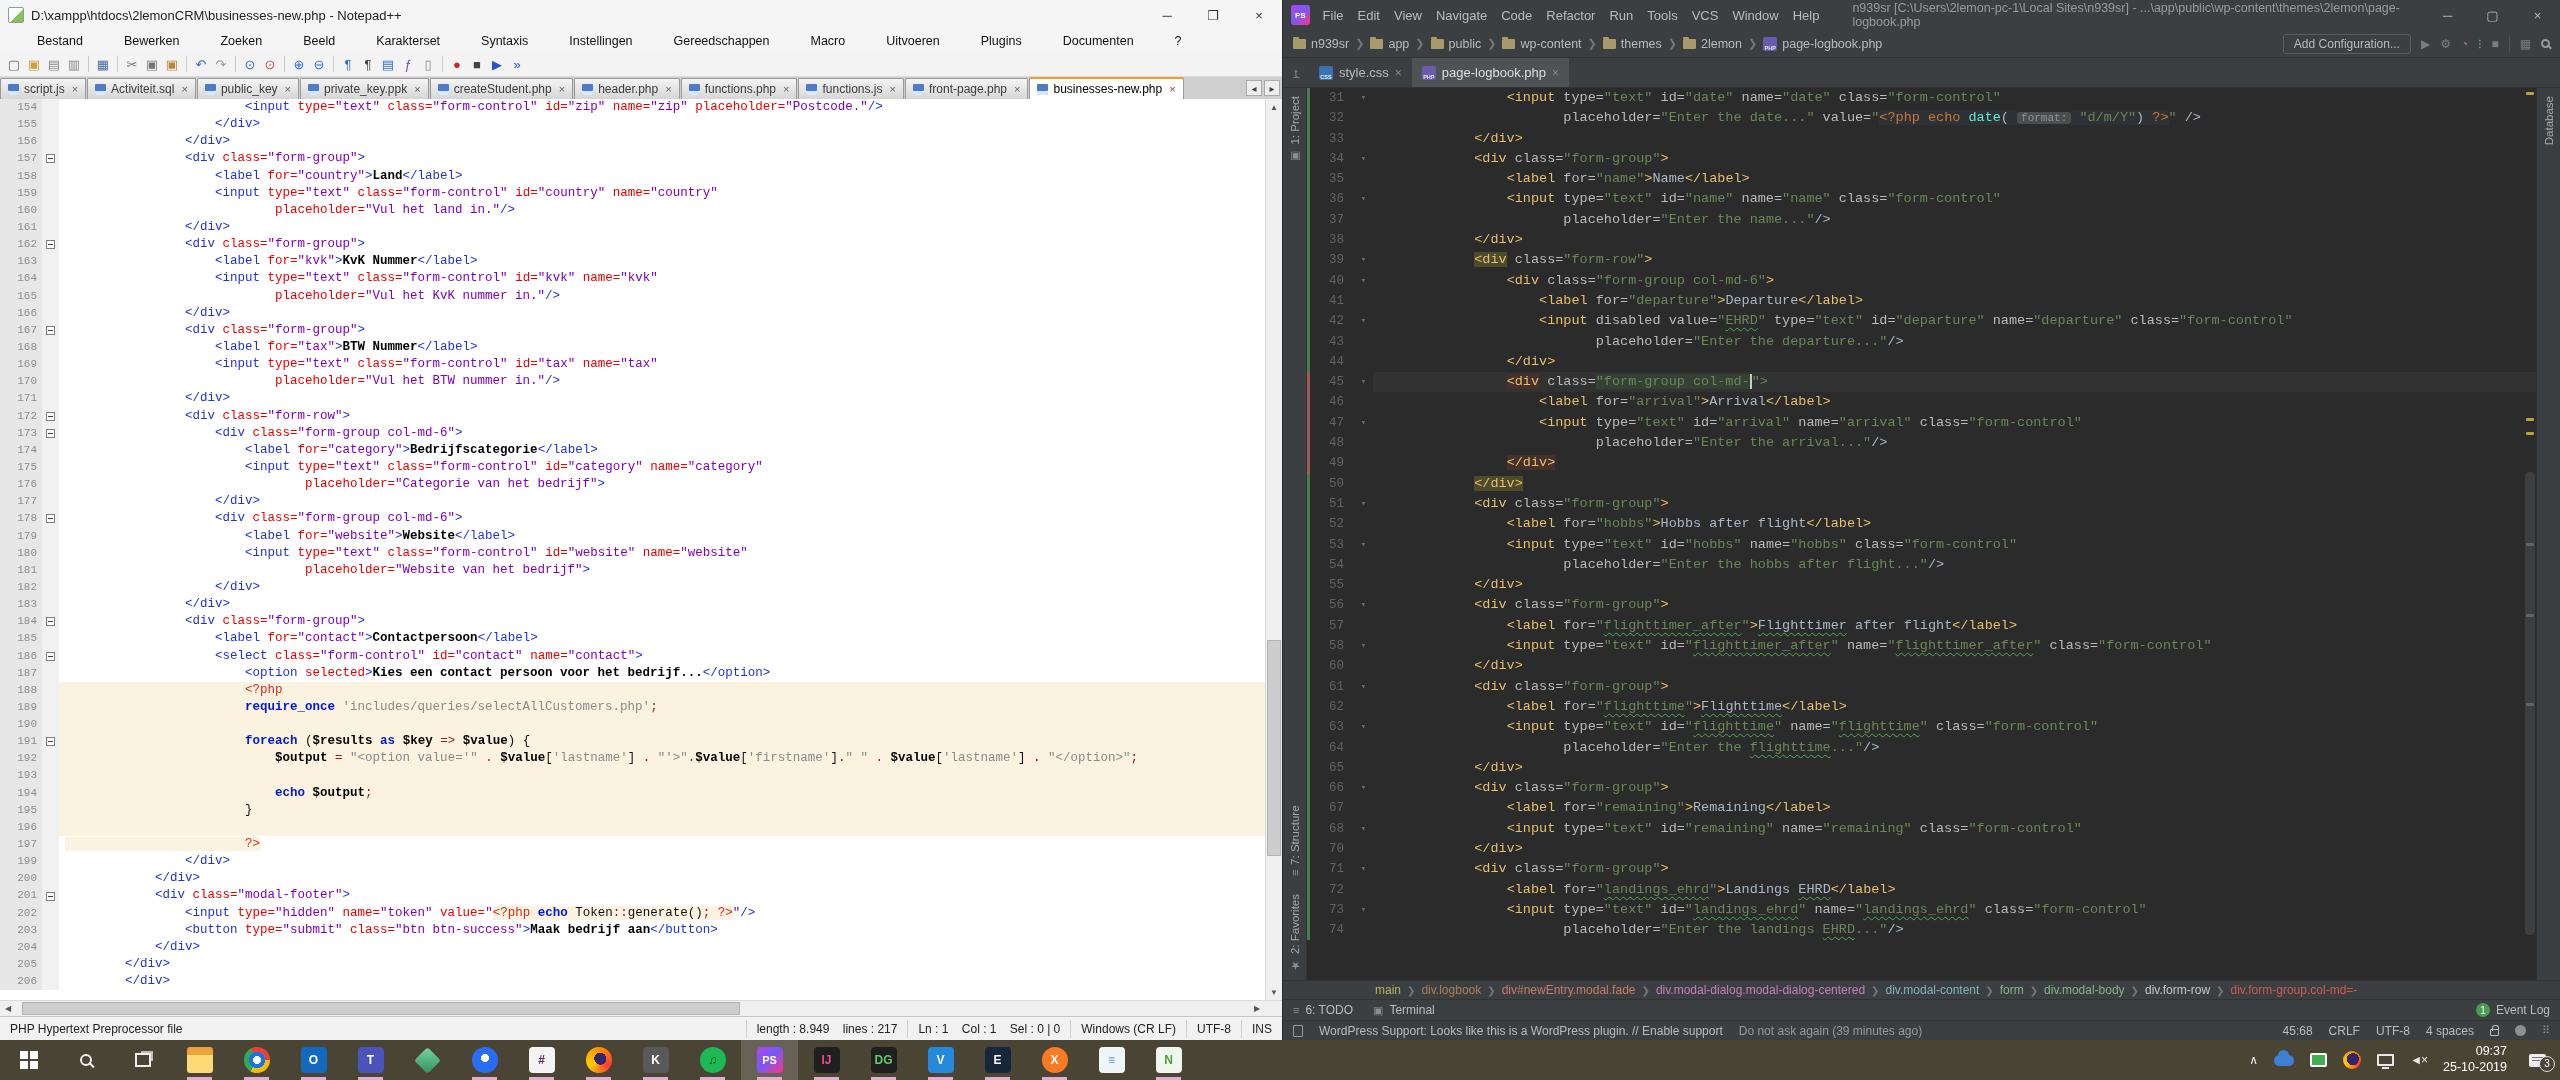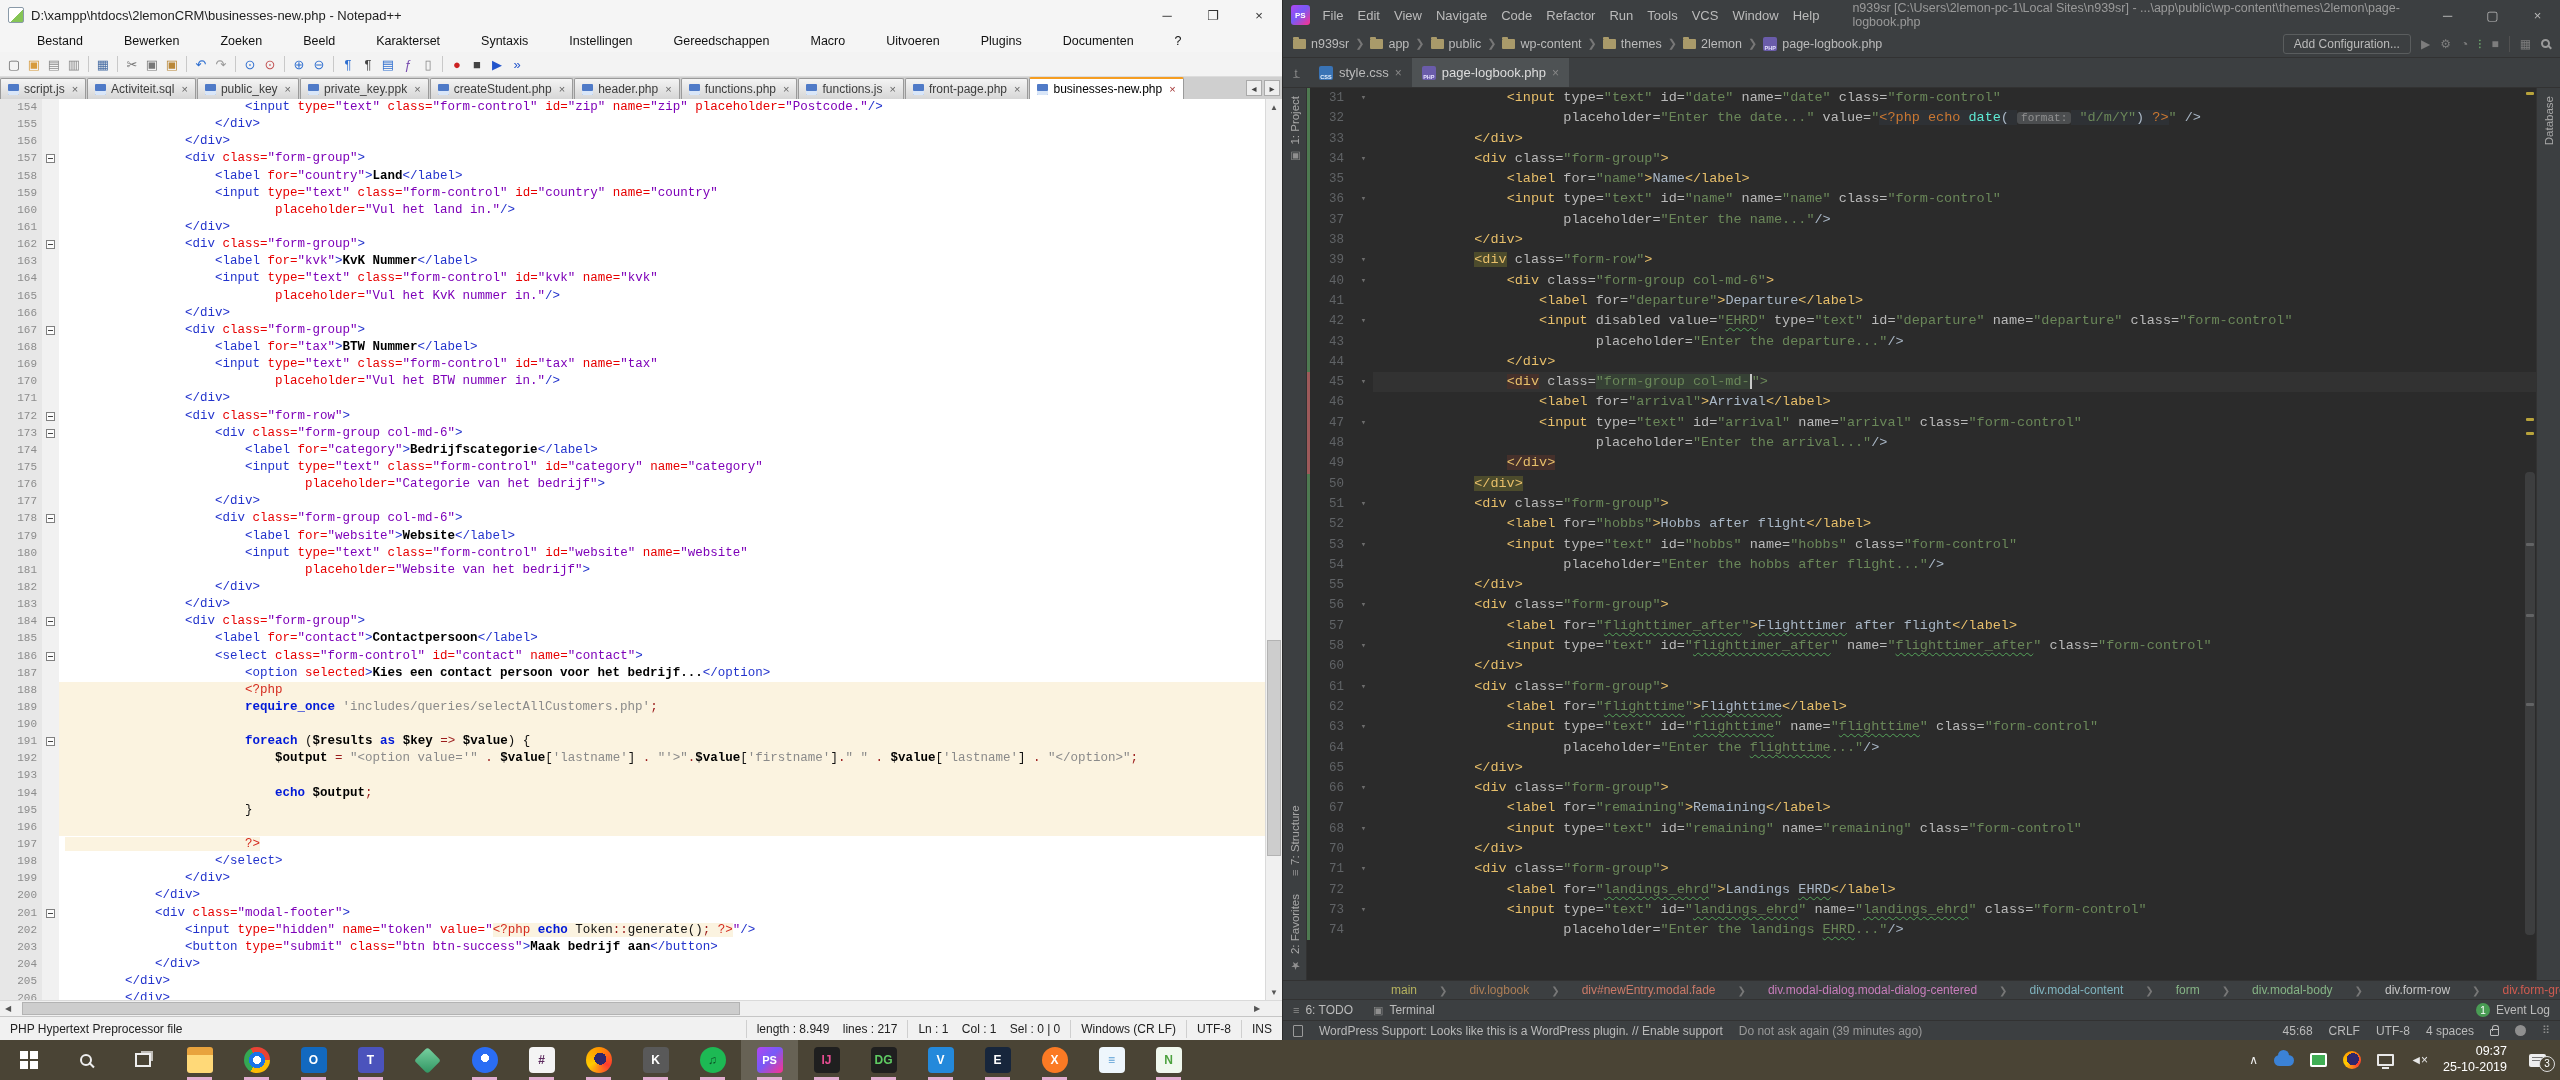--- a/index.html
+++ b/index.html
@@ -95,21 +95,21 @@
   .tk-T{color:#e8bf6a;} .tk-A{color:#bababa;} .tk-V{color:#6a8759;} .tk-X{color:#a9b7c6;}
   .tk-K{color:#cc7832;} .tk-F{color:#5eead4;text-align:center;} .tk-W{color:#a9b7c6;}
   .tk-H{background:#4b4d4f;color:#919191;border-radius:3px;padding:0 4px;font-size:11px;}
   .tk-ty{text-decoration:underline;text-decoration-style:wavy;text-decoration-color:#55a55a;text-underline-offset:3px;text-decoration-thickness:1px;}
   .tk-hlA{background:#4c4b2c;} .tk-hlB{background:#45302b;} .tk-hlS{background:#364135;} .tk-phb{background:#2e3135;}
   .tk-cur{display:inline-block;width:2px;height:15px;background:#c8c8c8;vertical-align:text-bottom;}
   .ps-stripe{position:absolute;top:0;right:0;width:13px;bottom:0;}
   .stripe-mark{position:absolute;right:2px;width:8px;height:3px;border-radius:1px;}
   .stripe-thumb{position:absolute;right:1px;width:10px;top:43%;height:52%;background:#4d4f51;opacity:.55;border-radius:4px;}
   .ps-crumbsbar{height:19px;display:flex;align-items:center;border-top:1px solid #323232;padding-left:92px;font-size:12px;flex:0 0 auto;white-space:nowrap;overflow:hidden;}
-  .bcseg{margin:16px;}
+  .bcseg{margin:0;}
   .bcsep{color:#777;margin:0 6px;font-size:10px;}
   .ps-toolsbar{height:21px;display:flex;align-items:center;border-top:1px solid #323232;font-size:12px;padding:0 10px;gap:20px;flex:0 0 auto;}
   .toolbtn{display:flex;align-items:center;gap:6px;color:#bbb;}
   .tool-ic{color:#8f8f8f;font-size:11px;}
   .eventlog{margin-left:auto;display:flex;align-items:center;gap:6px;}
   .evbadge{width:14px;height:14px;border-radius:50%;background:#499C54;color:#fff;font-size:10px;display:flex;align-items:center;justify-content:center;}
   .ps-statusbar{height:20px;display:flex;align-items:center;border-top:1px solid #323232;font-size:12px;padding:0 10px;gap:16px;flex:0 0 auto;white-space:nowrap;}
   .ws-ic{width:10px;height:12px;border:1px solid #9a9a9a;border-radius:1px;}
   .dimlink{color:#999;}
   .lockic{width:9px;height:7px;border:1px solid #bbb;border-radius:1px;position:relative;margin-top:4px;}
@@ -304,21 +304,20 @@
           <div class="npp-row phpline"><span class="npp-ln">188</span><span class="npp-fold"></span><span class="npp-ct"><span class="tk-d">                        </span><span class="tk-p">&lt;?php</span></span></div>
           <div class="npp-row phpline"><span class="npp-ln">189</span><span class="npp-fold"></span><span class="npp-ct"><span class="tk-d">                        </span><span class="tk-k">require_once</span><span class="tk-d"> </span><span class="tk-s">'includes/queries/selectAllCustomers.php'</span><span class="tk-o">;</span></span></div>
           <div class="npp-row phpline"><span class="npp-ln">190</span><span class="npp-fold"></span><span class="npp-ct"></span></div>
           <div class="npp-row phpline"><span class="npp-ln">191</span><span class="npp-fold"><span class="foldbox"></span></span><span class="npp-ct"><span class="tk-d">                        </span><span class="tk-k">foreach</span><span class="tk-d"> (</span><span class="tk-x">$results</span><span class="tk-d"> </span><span class="tk-k">as</span><span class="tk-d"> </span><span class="tk-x">$key</span><span class="tk-d"> </span><span class="tk-o">=&gt;</span><span class="tk-d"> </span><span class="tk-x">$value</span><span class="tk-d">) {</span></span></div>
           <div class="npp-row phpline"><span class="npp-ln">192</span><span class="npp-fold"></span><span class="npp-ct"><span class="tk-d">                            </span><span class="tk-x">$output</span><span class="tk-d"> </span><span class="tk-o">=</span><span class="tk-d"> </span><span class="tk-s">"&lt;option value='"</span><span class="tk-d"> </span><span class="tk-o">.</span><span class="tk-d"> </span><span class="tk-x">$value</span><span class="tk-d">[</span><span class="tk-s">'lastname'</span><span class="tk-d">]</span><span class="tk-d"> </span><span class="tk-o">.</span><span class="tk-d"> </span><span class="tk-s">"'&gt;"</span><span class="tk-o">.</span><span class="tk-x">$value</span><span class="tk-d">[</span><span class="tk-s">'firstname'</span><span class="tk-d">]</span><span class="tk-o">.</span><span class="tk-s">" "</span><span class="tk-d"> </span><span class="tk-o">.</span><span class="tk-d"> </span><span class="tk-x">$value</span><span class="tk-d">[</span><span class="tk-s">'lastname'</span><span class="tk-d">]</span><span class="tk-d"> </span><span class="tk-o">.</span><span class="tk-d"> </span><span class="tk-s">"&lt;/option&gt;"</span><span class="tk-o">;</span></span></div>
           <div class="npp-row phpline"><span class="npp-ln">193</span><span class="npp-fold"></span><span class="npp-ct"></span></div>
           <div class="npp-row phpline"><span class="npp-ln">194</span><span class="npp-fold"></span><span class="npp-ct"><span class="tk-d">                            </span><span class="tk-k">echo</span><span class="tk-d"> </span><span class="tk-x">$output</span><span class="tk-o">;</span></span></div>
           <div class="npp-row phpline"><span class="npp-ln">195</span><span class="npp-fold"></span><span class="npp-ct"><span class="tk-d">                        </span><span class="tk-d">}</span></span></div>
           <div class="npp-row phpline"><span class="npp-ln">196</span><span class="npp-fold"></span><span class="npp-ct"></span></div>
           <div class="npp-row"><span class="npp-ln">197</span><span class="npp-fold"></span><span class="npp-ct"><span class="tk-d tk-pb">                        </span><span class="tk-p tk-pb">?&gt;</span></span></div>
-          <div class="npp-row"><span class="npp-ln">198</span><span class="npp-fold"></span><span class="npp-ct"><span class="tk-d">                    </span><span class="tk-t">&lt;/select&gt;</span></span></div>
           <div class="npp-row"><span class="npp-ln">199</span><span class="npp-fold"></span><span class="npp-ct"><span class="tk-d">                </span><span class="tk-t">&lt;/div&gt;</span></span></div>
           <div class="npp-row"><span class="npp-ln">200</span><span class="npp-fold"></span><span class="npp-ct"><span class="tk-d">            </span><span class="tk-t">&lt;/div&gt;</span></span></div>
           <div class="npp-row"><span class="npp-ln">201</span><span class="npp-fold"><span class="foldbox"></span></span><span class="npp-ct"><span class="tk-d">            </span><span class="tk-t">&lt;div</span><span class="tk-a"> class=</span><span class="tk-v">"modal-footer"</span><span class="tk-t">&gt;</span></span></div>
           <div class="npp-row"><span class="npp-ln">202</span><span class="npp-fold"></span><span class="npp-ct"><span class="tk-d">                </span><span class="tk-t">&lt;input</span><span class="tk-a"> type=</span><span class="tk-v">"hidden"</span><span class="tk-a"> name=</span><span class="tk-v">"token"</span><span class="tk-a"> value=</span><span class="tk-v">"</span><span class="tk-p tk-pb">&lt;?php </span><span class="tk-k tk-pb">echo</span><span class="tk-d tk-pb"> Token</span><span class="tk-o tk-pb">::</span><span class="tk-d tk-pb">generate()</span><span class="tk-o tk-pb">;</span><span class="tk-p tk-pb"> ?&gt;</span><span class="tk-v">"</span><span class="tk-t">/&gt;</span></span></div>
           <div class="npp-row"><span class="npp-ln">203</span><span class="npp-fold"></span><span class="npp-ct"><span class="tk-d">                </span><span class="tk-t">&lt;button</span><span class="tk-a"> type=</span><span class="tk-v">"submit"</span><span class="tk-a"> class=</span><span class="tk-v">"btn btn-success"</span><span class="tk-t">&gt;</span><span class="tk-x">Maak bedrijf aan</span><span class="tk-t">&lt;/button&gt;</span></span></div>
           <div class="npp-row"><span class="npp-ln">204</span><span class="npp-fold"></span><span class="npp-ct"><span class="tk-d">            </span><span class="tk-t">&lt;/div&gt;</span></span></div>
           <div class="npp-row"><span class="npp-ln">205</span><span class="npp-fold"></span><span class="npp-ct"><span class="tk-d">        </span><span class="tk-t">&lt;/div&gt;</span></span></div>
           <div class="npp-row"><span class="npp-ln">206</span><span class="npp-fold"></span><span class="npp-ct"><span class="tk-d">        </span><span class="tk-t">&lt;/div&gt;</span></span></div>
         </div>
       <div class="npp-vscroll">

